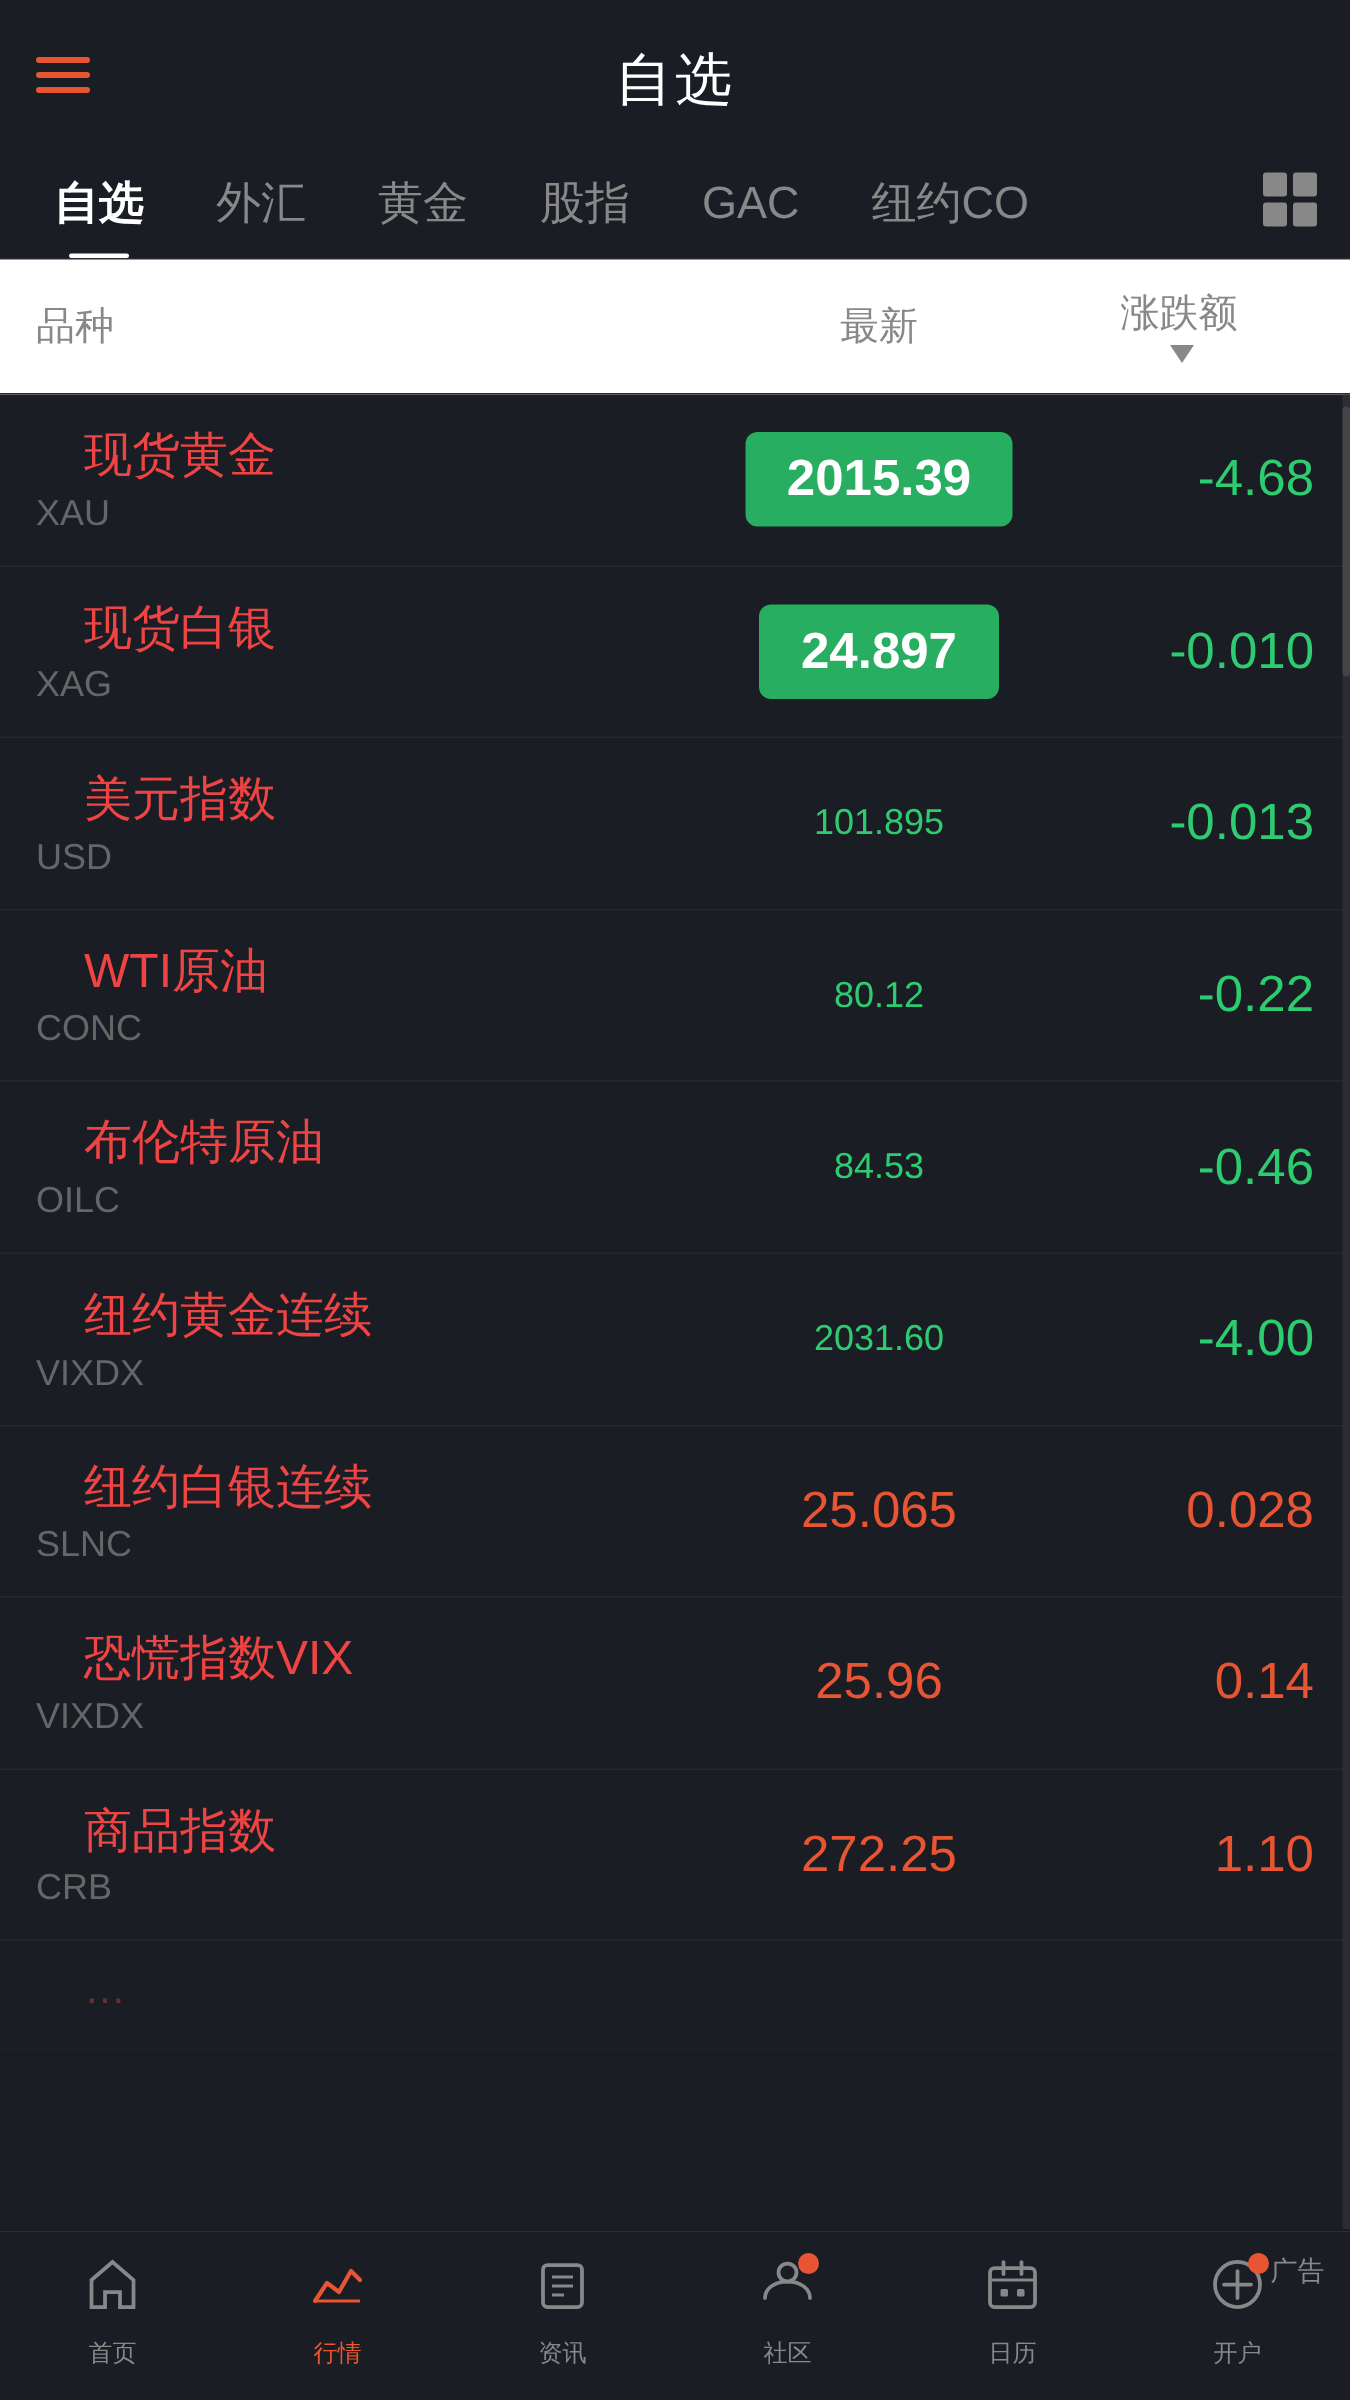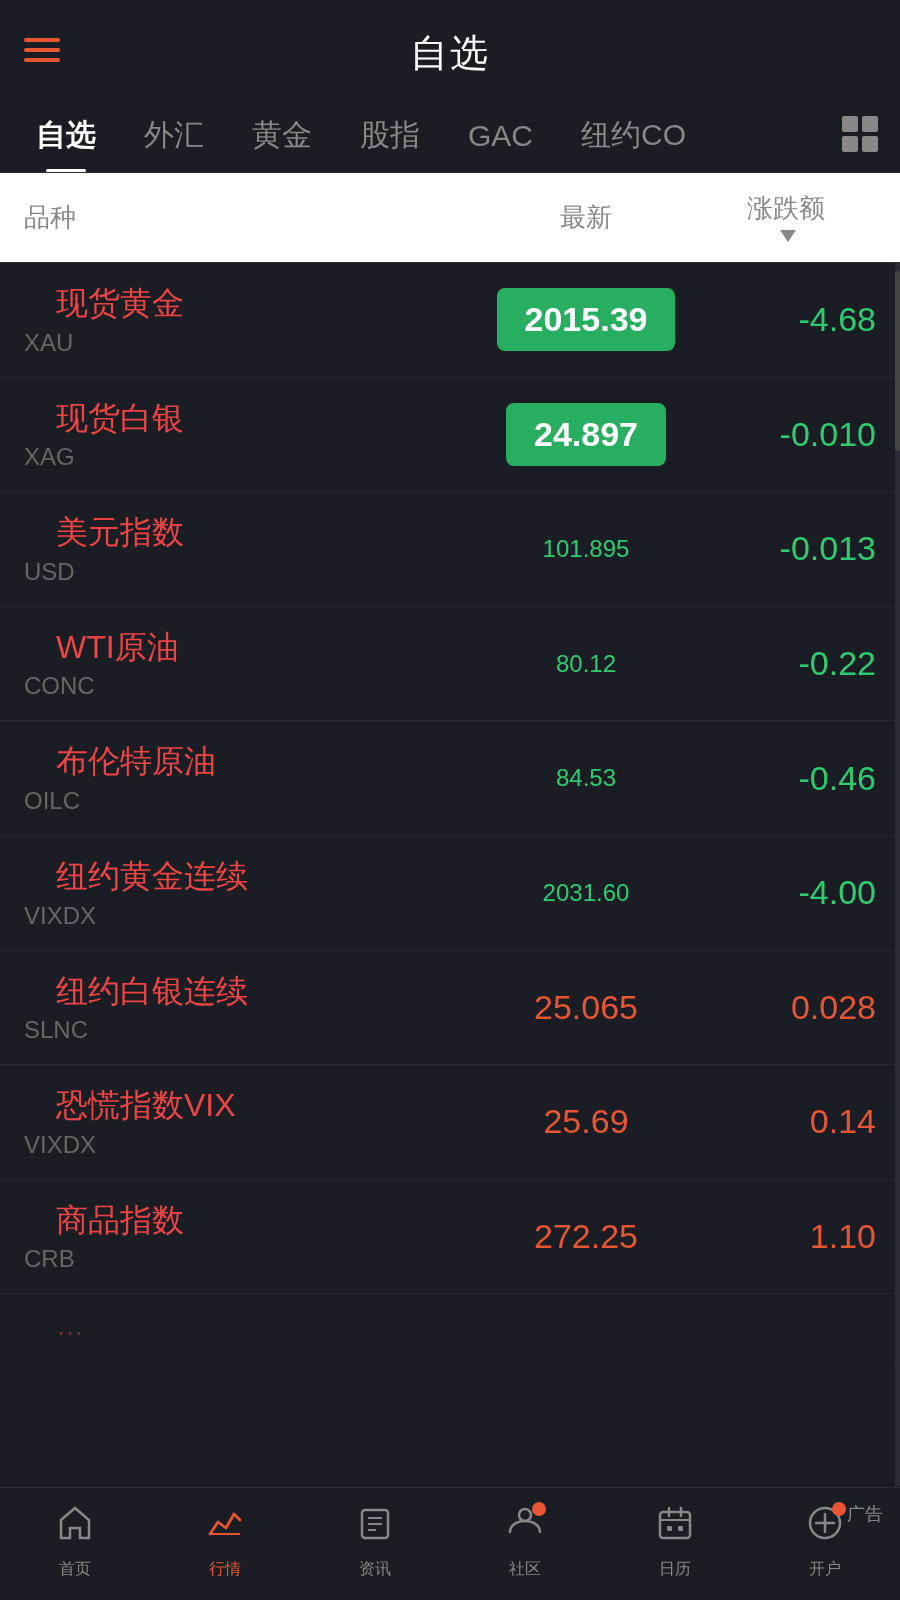--- a/index.html
+++ b/index.html
@@ -363,21 +363,21 @@
       </div>
       <div class="row-change-col change-positive">0.028</div>
     </div>
 
     <div class="table-row">
       <div class="row-name-col">
         <div class="row-name-zh">恐慌指数VIX</div>
         <div class="row-name-en">VIXDX</div>
       </div>
       <div class="row-latest-col">
-        <span class="latest-price-red">25.69</span>
+        <span class="latest-price-red">25.96</span>
       </div>
       <div class="row-change-col change-positive">0.14</div>
     </div>
 
     <div class="table-row">
       <div class="row-name-col">
         <div class="row-name-zh">商品指数</div>
         <div class="row-name-en">CRB</div>
       </div>
       <div class="row-latest-col">

